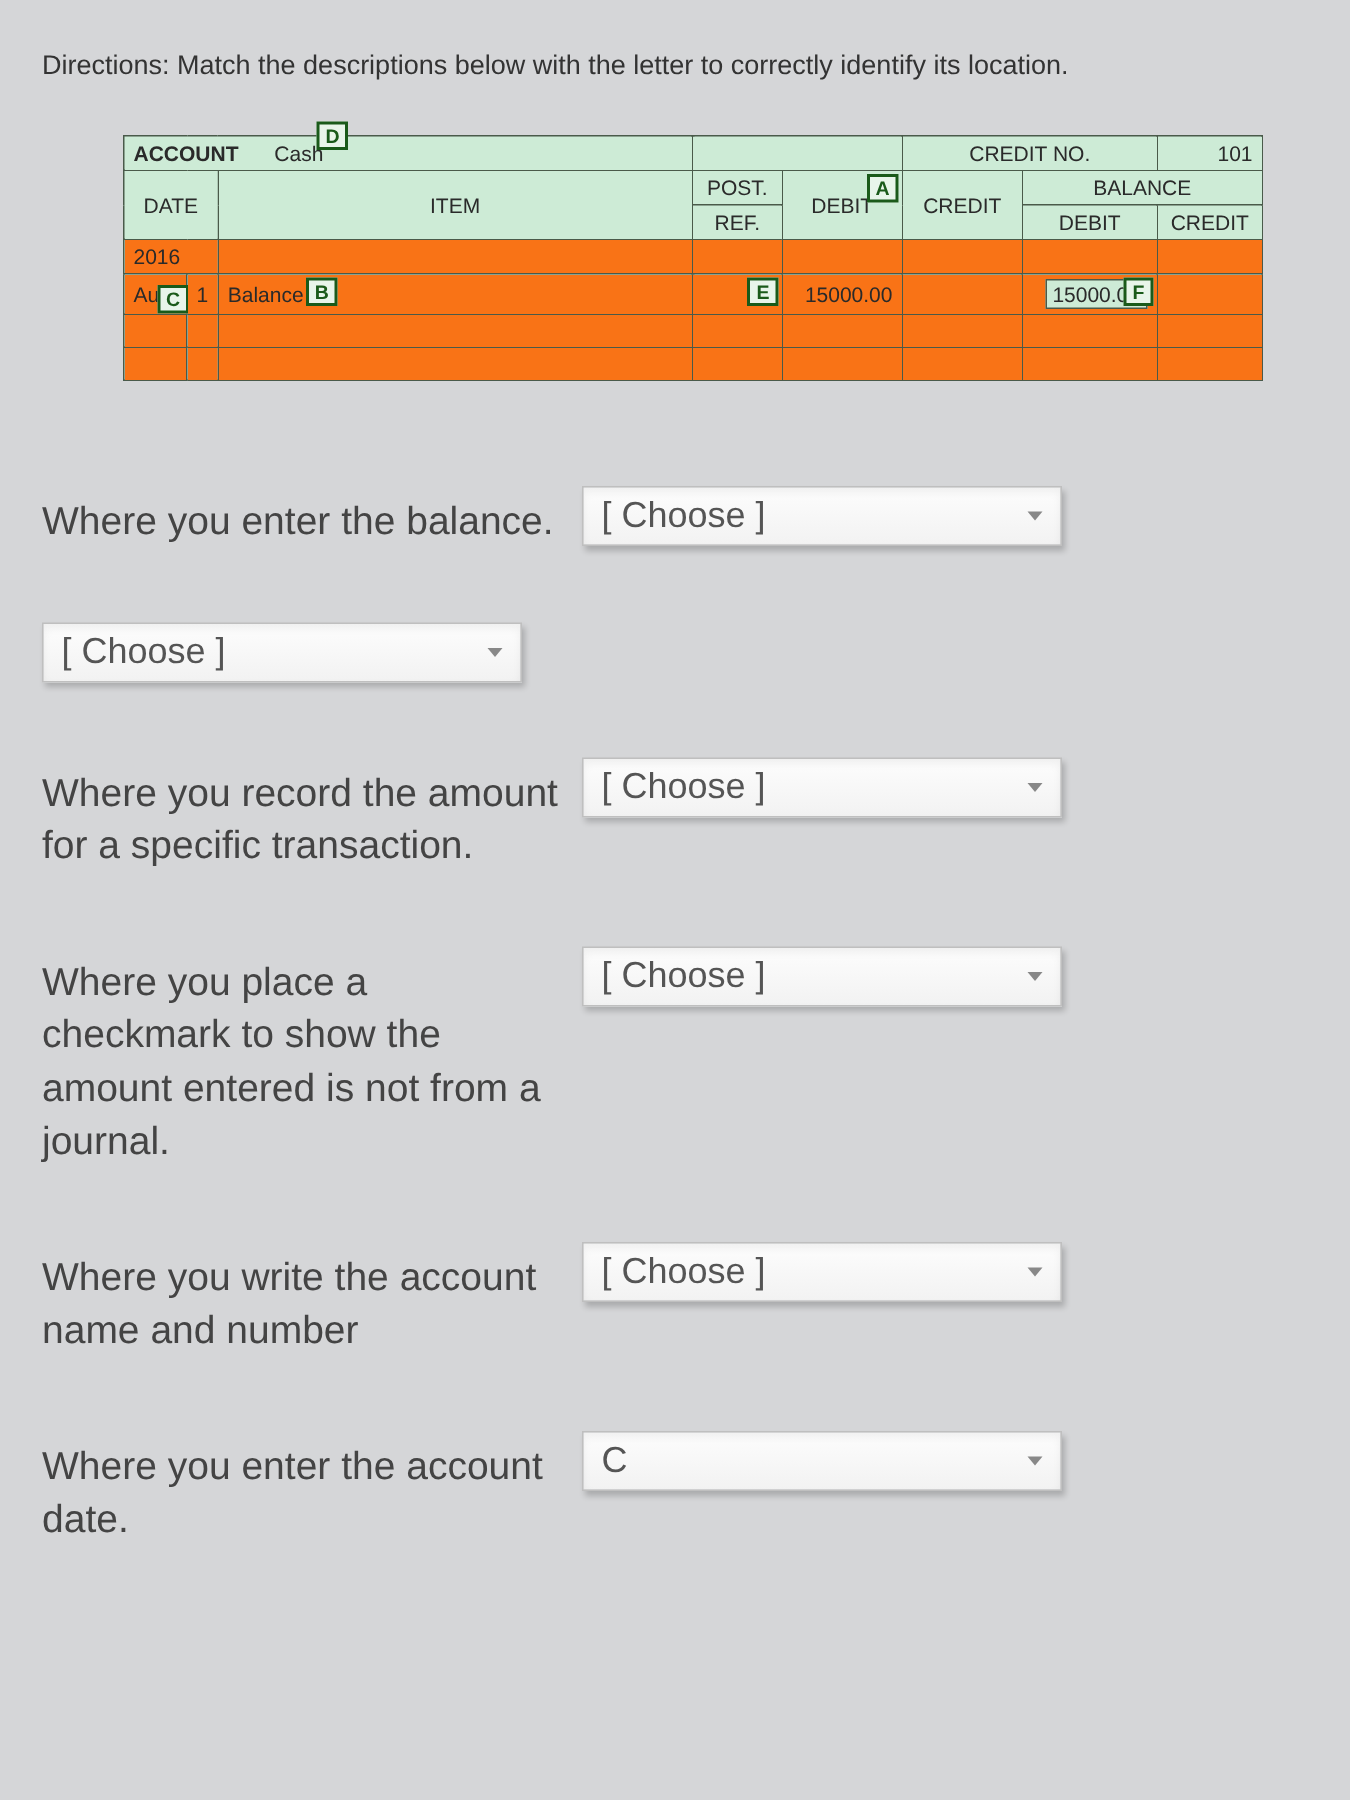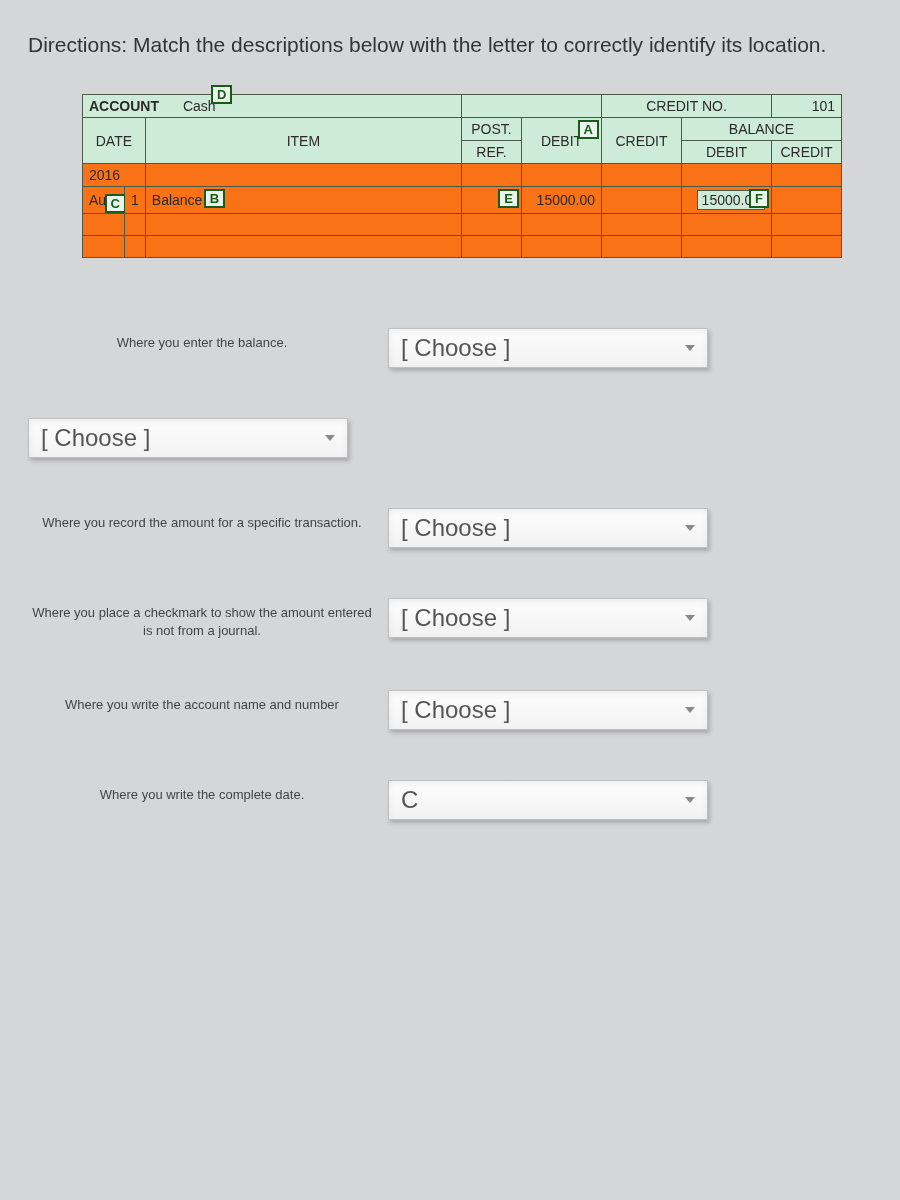--- a/index.html
+++ b/index.html
@@ -6,21 +6,21 @@
   body {
     margin: 0;
     background: #d5d6d8;
     font-family: Arial, Helvetica, sans-serif;
     width: 900px;
     height: 1200px;
     padding: 30px 28px;
     color: #2a2a2a;
   }
   .directions {
-    font-size: 21px;
+    font-size: 18px;
     line-height: 1.45;
     margin-bottom: 34px;
     color: #333;
   }
   .ledger-wrap {
     margin: 0 30px 70px 54px;
   }
   .ledger {
     border-collapse: collapse;
     width: 100%;
@@ -58,25 +58,24 @@
   .check { font-size:13px; }
   .questions { margin-top: 10px; }
   .qrow {
     display: flex;
     align-items: flex-start;
     gap: 12px;
     margin-bottom: 50px;
   }
   .qtext {
     flex: 0 0 348px;
-    font-size: 13px;
+    font-size: 26px;
     color: #444;
     line-height: 1.35;
     padding-top: 6px;
-    text-align: center;
   }
   .dropdown {
     flex: 0 0 320px;
     height: 40px;
     border: 1px solid #bfbfbf;
     background: linear-gradient(#fdfdfd,#f2f2f2);
     display: flex;
     align-items: center;
     justify-content: space-between;
     padding: 0 12px;
@@ -224,20 +223,20 @@
 
   <div class="qrow">
     <div class="qtext">Where you write the account name and number</div>
     <div class="dropdown">
       <span>[ Choose ]</span>
       <span class="arrow"></span>
     </div>
   </div>
 
   <div class="qrow">
-    <div class="qtext">Where you write the complete date.</div>
+    <div class="qtext">Where you enter the account date.</div>
     <div class="dropdown">
       <span>C</span>
       <span class="arrow"></span>
     </div>
   </div>
 
 </div>
 
 </body></html>

